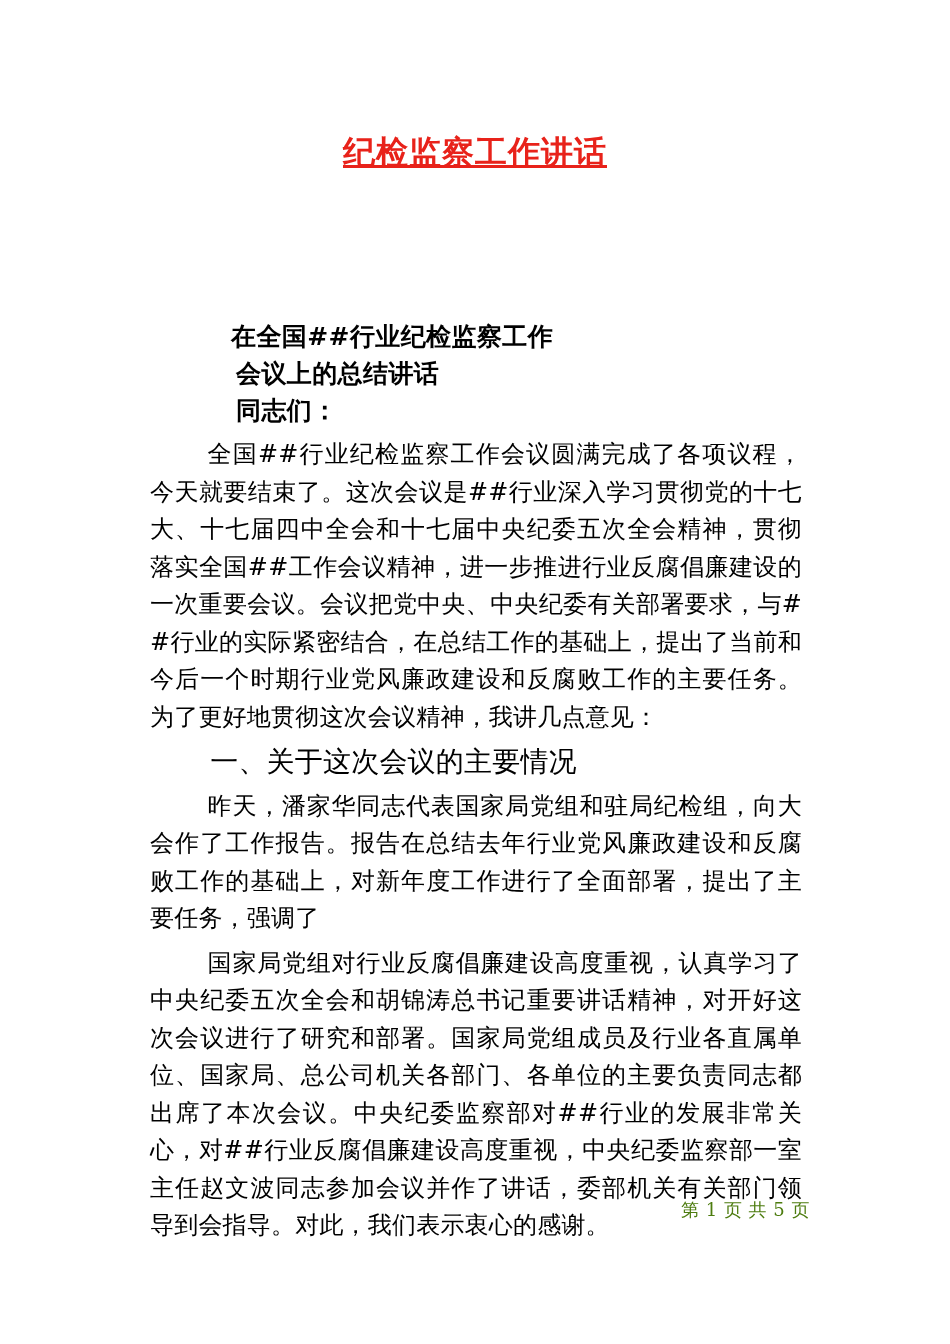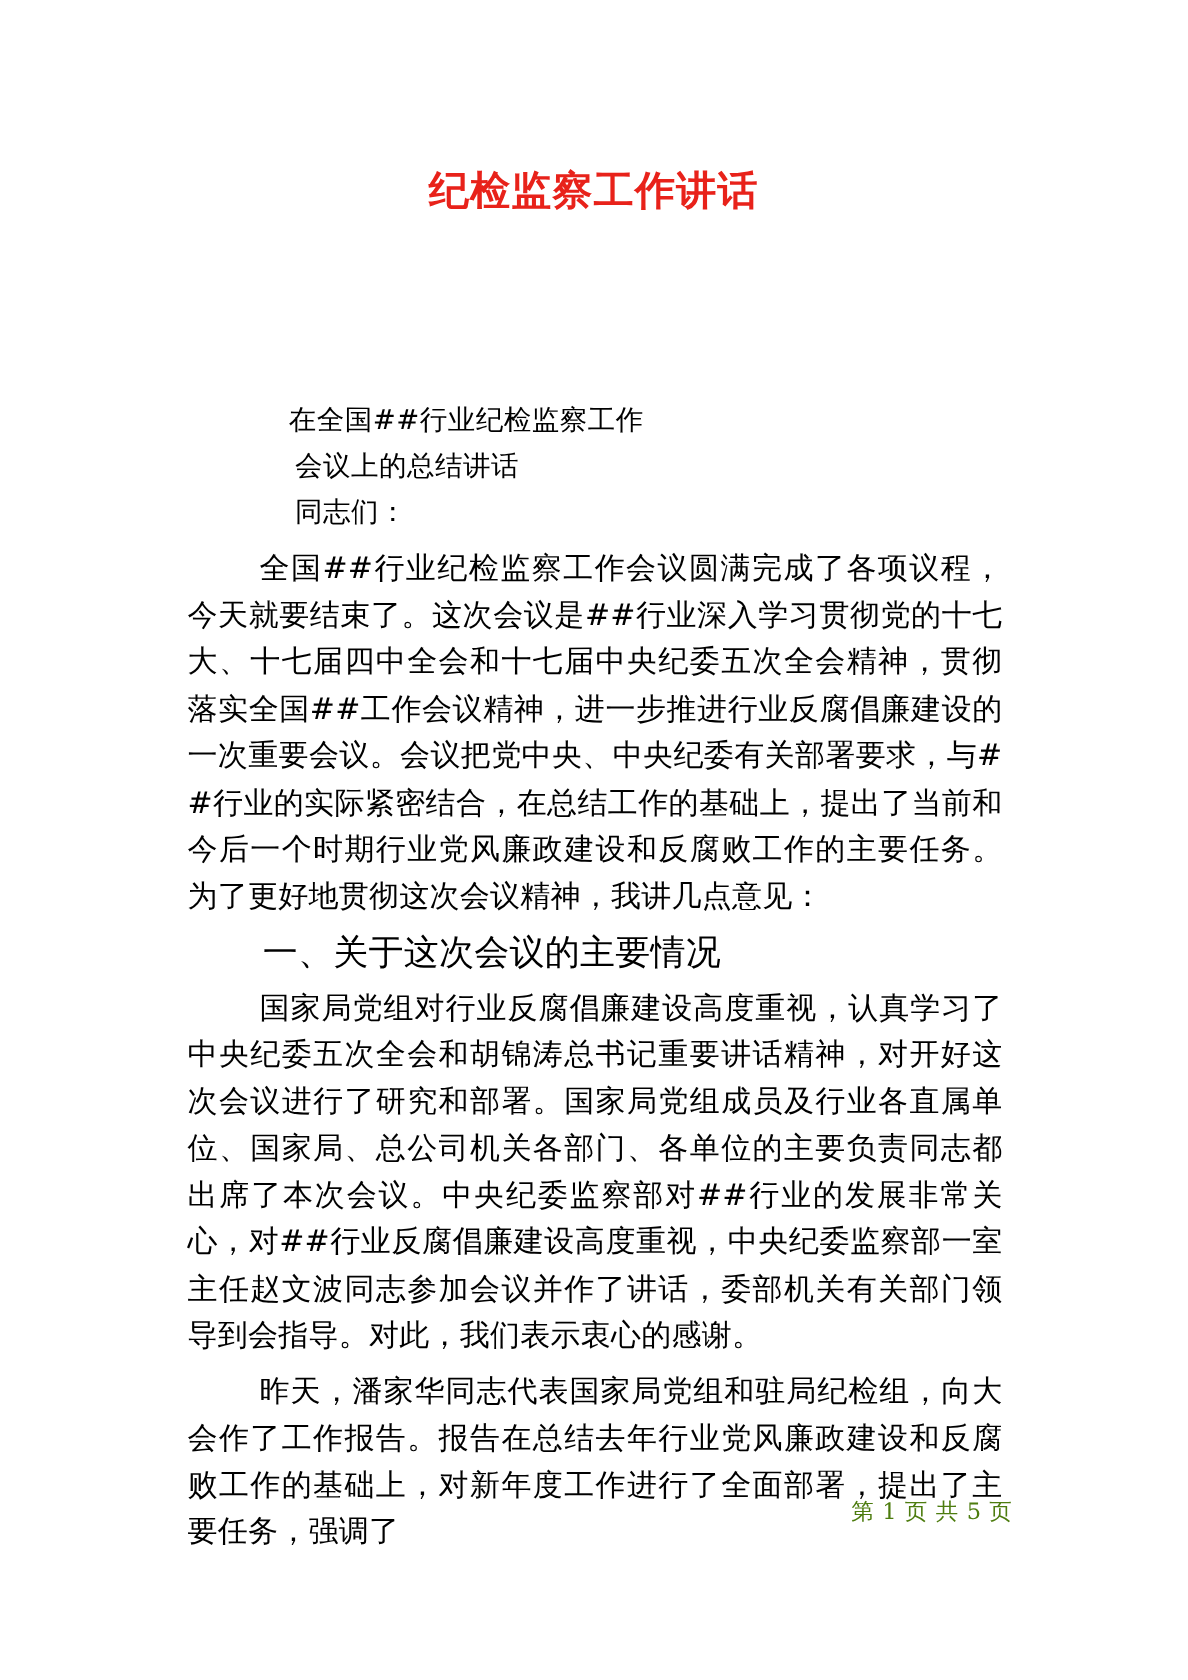--- a/index.html
+++ b/index.html
@@ -25,31 +25,33 @@
     right: 0;
     top: 130px;
     text-align: center;
     color: #e8221a;
     font-family: "DejaVu Serif", "Liberation Serif", serif;
     font-size: 32px;
     font-weight: bold;
     letter-spacing: 1px;
     line-height: 44px;
     white-space: nowrap;
+    text-decoration: underline;
   }
   .content {
     position: absolute;
     left: 143px;
     top: 318px;
     width: 666px;
   }
   .heading-block {
-    font-size: 22px;
+    font-size: 25px;
     line-height: 37px;
     letter-spacing: 0.4px;
+    font-weight: bold;
   }
   .heading-line-1 {
     padding-left: 88px;
   }
   .heading-line-2,
   .heading-line-3,
   .heading-line-4 {
     padding-left: 93px;
   }
   .body-para {
@@ -93,21 +95,21 @@
     <div class="heading-block">
       <div class="heading-line-1">在全国##行业纪检监察工作</div>
       <div class="heading-line-2">会议上的总结讲话</div>
       <div class="heading-line-4">同志们：</div>
     </div>
 
     <p class="body-para">全国##行业纪检监察工作会议圆满完成了各项议程，今天就要结束了。这次会议是##行业深入学习贯彻党的十七大、十七届四中全会和十七届中央纪委五次全会精神，贯彻落实全国##工作会议精神，进一步推进行业反腐倡廉建设的一次重要会议。会议把党中央、中央纪委有关部署要求，与##行业的实际紧密结合，在总结工作的基础上，提出了当前和今后一个时期行业党风廉政建设和反腐败工作的主要任务。为了更好地贯彻这次会议精神，我讲几点意见：</p>
 
     <p class="section-heading">一、关于这次会议的主要情况</p>
 
+    <p class="body-para">昨天，潘家华同志代表国家局党组和驻局纪检组，向大会作了工作报告。报告在总结去年行业党风廉政建设和反腐败工作的基础上，对新年度工作进行了全面部署，提出了主要任务，强调了</p>
+
     <p class="body-para">国家局党组对行业反腐倡廉建设高度重视，认真学习了中央纪委五次全会和胡锦涛总书记重要讲话精神，对开好这次会议进行了研究和部署。国家局党组成员及行业各直属单位、国家局、总公司机关各部门、各单位的主要负责同志都出席了本次会议。中央纪委监察部对##行业的发展非常关心，对##行业反腐倡廉建设高度重视，中央纪委监察部一室主任赵文波同志参加会议并作了讲话，委部机关有关部门领导到会指导。对此，我们表示衷心的感谢。</p>
-
-    <p class="body-para">昨天，潘家华同志代表国家局党组和驻局纪检组，向大会作了工作报告。报告在总结去年行业党风廉政建设和反腐败工作的基础上，对新年度工作进行了全面部署，提出了主要任务，强调了</p>
 
   </div>
 
   <div class="page-footer">第 1 页 共 5 页</div>
 
 </div>
 
 </body></html>

